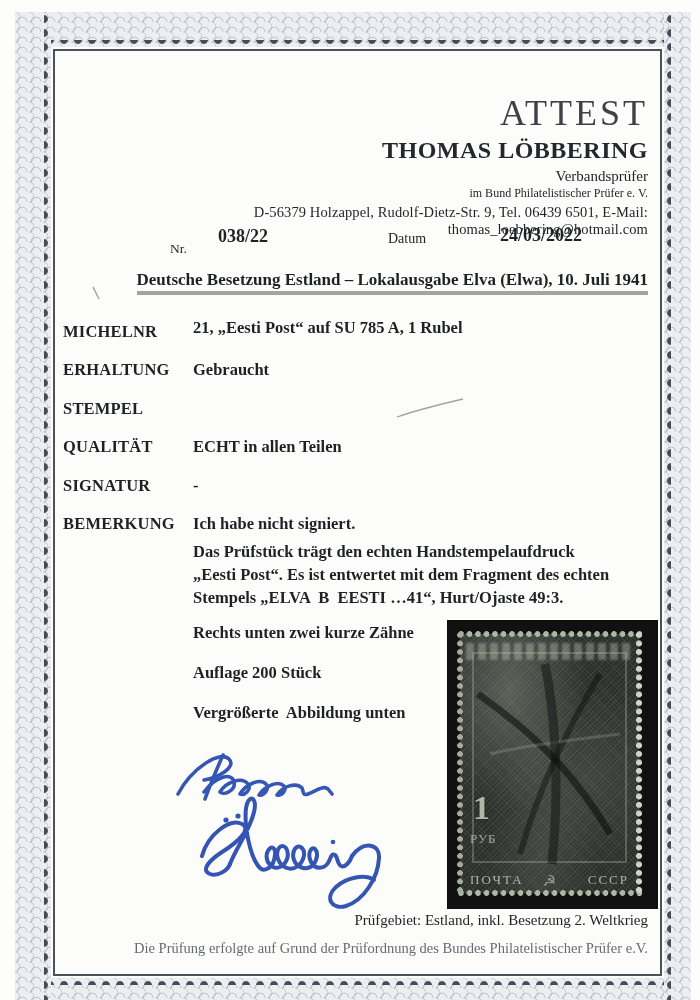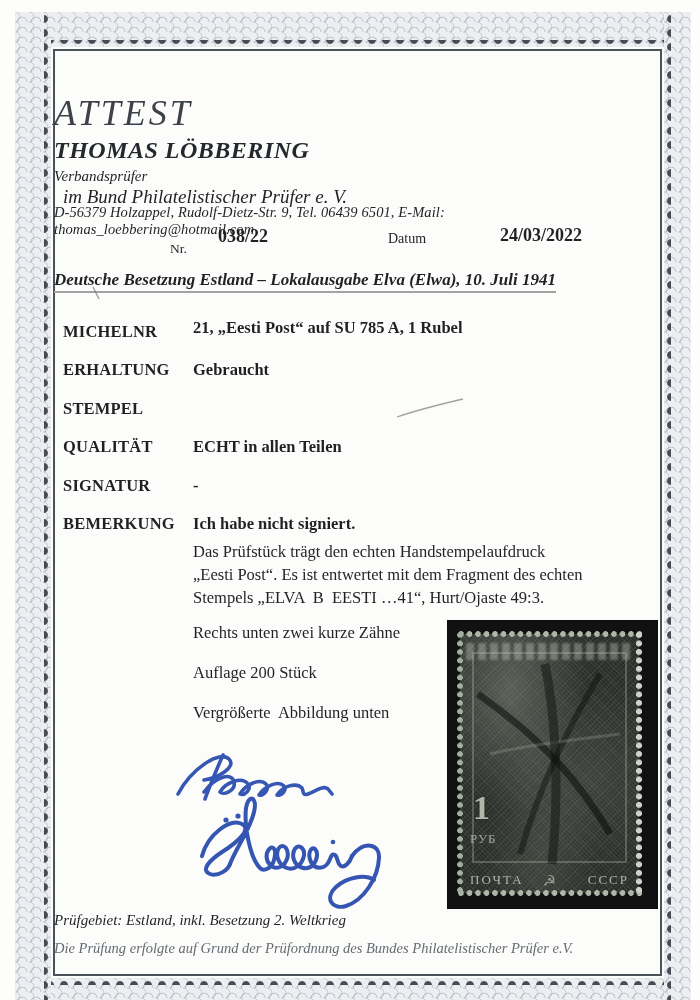--- a/index.html
+++ b/index.html
@@ -20,35 +20,35 @@
     background:radial-gradient(circle at 7px 0px, #474c54 3.4px, rgba(71,76,84,0) 4.4px);background-size:14px 8px;}
   .trim-t{left:0;right:0;top:-1px;height:8px;
     background:radial-gradient(circle at 7px 8px, #474c54 3.4px, rgba(71,76,84,0) 4.4px);background-size:14px 8px;}
   .trim-r{top:0;bottom:0;right:-1px;width:8px;
     background:radial-gradient(circle at 0px 7px, #474c54 3.4px, rgba(71,76,84,0) 4.4px);background-size:8px 14px;}
   .trim-l{top:0;bottom:0;left:-1px;width:8px;
     background:radial-gradient(circle at 8px 7px, #474c54 3.4px, rgba(71,76,84,0) 4.4px);background-size:8px 14px;}
   .inner-frame{position:absolute;left:53px;top:49px;right:38px;bottom:24px;border:2px solid #4c525a;background:#fcfcfa;}
   
   .abs{position:absolute;}
-  .ctr{left:54px;right:52px;text-align:left;font-style:italic;}
+  .ctr{left:54px;right:52px;text-align:right;}
   .attest{top:92px;font-size:36px;letter-spacing:3px;color:#3c414a;}
   .name{top:137px;font-size:24px;font-weight:700;letter-spacing:.5px;color:#23272e;}
   .role{top:168px;font-size:15px;}
-  .assoc{top:186px;font-size:19px;padding-left:9px;}
+  .assoc{top:186px;font-size:12px;padding-left:9px;}
   .contact{top:204px;font-size:14.5px;letter-spacing:.1px;}
   .nr-label{left:170px;top:233px;font-size:13.5px;margin-top:8px;}
   .nr-value{left:218px;top:226px;font-size:18px;font-weight:700;}
   .dt-label{left:388px;top:231px;font-size:14px;}
   .dt-value{left:500px;top:225px;font-size:18px;font-weight:700;}
   .subject{top:270px;font-size:17px;font-weight:700;}
-  .subject span{border-bottom:2px solid #a3a3a3;padding-bottom:2px;}
+  .subject span{border-bottom:4px solid #a3a3a3;padding-bottom:2px;}
   .flabel{position:absolute;left:63px;font-size:16.5px;font-weight:700;letter-spacing:.2px;}
   .fvalue{position:absolute;left:193px;font-size:16.5px;font-weight:700;}
-  .rline{position:absolute;left:193px;font-size:16.5px;font-weight:400;white-space:pre;}
+  .rline{position:absolute;left:193px;font-size:16.5px;font-weight:700;white-space:pre;}
   .footer1{top:912px;font-size:15px;}
   .footer2{top:940px;font-size:14.5px;color:#656b73;}
   
   .stamp-block{position:absolute;left:448px;top:621px;width:209px;height:287px;background:#101110;box-shadow:0 0 0 1px #0c0d0c;}
   .stamp{position:absolute;left:12px;top:13px;right:18px;bottom:15px;background-color:#2b2f2b;
     background-image:
       repeating-linear-gradient(45deg, rgba(165,175,160,.10) 0 1px, rgba(0,0,0,0) 1px 3px),
       repeating-linear-gradient(-45deg, rgba(185,195,178,.08) 0 1px, rgba(0,0,0,0) 1px 4px),
       radial-gradient(ellipse at 28% 22%, rgba(195,205,188,.30), rgba(0,0,0,0) 42%),
       radial-gradient(ellipse at 72% 55%, rgba(150,160,148,.18), rgba(0,0,0,0) 46%),

